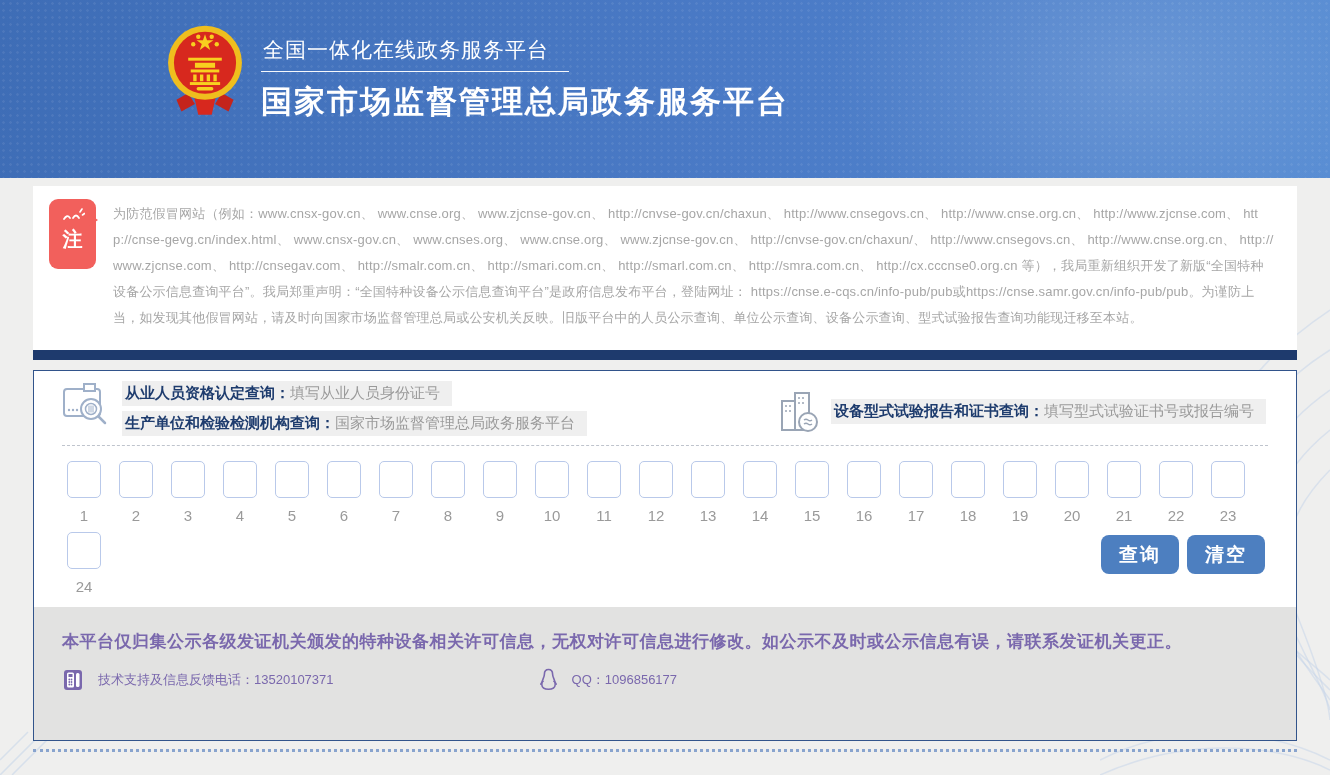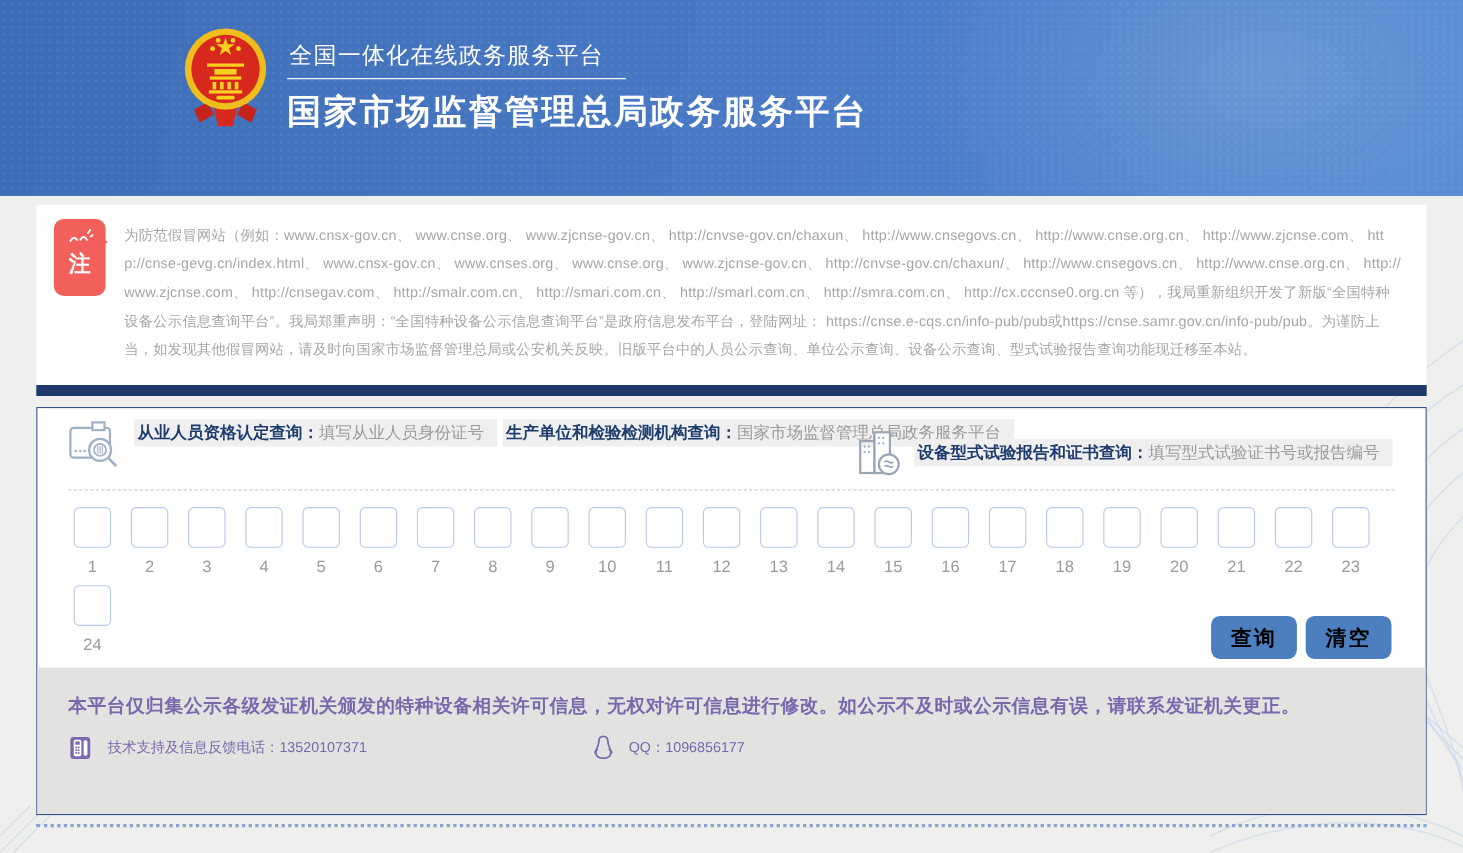--- a/index.html
+++ b/index.html
@@ -48,38 +48,38 @@
 
   .navy-bar { height:10px; background:#1e3a6d; margin-top:0; }
 
   
   .query-panel { position:relative; margin-top:10px; height:371px; background:#fff;
     border:1px solid #32548b; }
   .hint-group { position:absolute; display:flex; align-items:flex-start; }
   .hint-group.left { left:28px; top:10px; }
   .hint-group.right { left:745px; top:18px; align-items:center; }
   .hint-icon { flex:0 0 auto; margin-right:12px; }
-  .hint-lines { display:flex; flex-direction:row; gap:5px; }
+  .hint-lines { display:flex; flex-direction:column; gap:5px; }
   .hint-line { display:inline-block; background:#efefef; padding:3px 12px 3px 3px;
     font-size:15px; width:fit-content; }
   .hint-label { font-weight:bold; color:#1e3c6e; }
   .hint-value { color:#9a9a9a; }
   .dashed-sep { position:absolute; top:74px; left:28px; right:28px;
     border-top:1px dashed #bfc4cd; }
 
   .cells { position:absolute; top:90px; left:33px; width:1200px; display:flex; flex-wrap:wrap; }
   .cell { width:34px; margin-right:18px; margin-bottom:8px; text-align:center; }
   .cell-input { width:34px; height:37px; border:1px solid #b9c9ea; border-radius:5px;
     background:#fff; text-align:center; font-size:18px; color:#333; outline:none; }
   .cell-num { margin-top:9px; font-size:15px; color:#9a9a9a; }
 
   .buttons { position:absolute; top:164px; right:31px; display:flex; gap:8px; }
   .btn { width:78px; height:39px; border:none; border-radius:8px; background:#4d7fc0;
-    color:#000000; font-size:19px; font-weight:bold; letter-spacing:2px; cursor:pointer;
-    font-family:inherit;margin-top:25px; }
+    color:#ffffff; font-size:19px; font-weight:bold; letter-spacing:2px; cursor:pointer;
+    font-family:inherit; }
 
   .panel-footer { position:absolute; left:0; right:0; bottom:0; height:133px;
     background:#e2e2e1; padding:20px 45px 0 28px; }
   .disclaimer { font-size:17px; font-weight:bold; color:#7a68ad; line-height:29px;
     letter-spacing:.5px; }
   .contact-row { margin-top:12px; display:flex; align-items:center; font-size:13px;
     font-weight:normal; color:#7a68ad; }
   .contact-icon { margin-right:14px; }
   .contact-gap { width:205px; }
   .bottom-dotted { margin-top:8px; border-top:3px dotted #7e9ccb; height:0; opacity:.9; }

